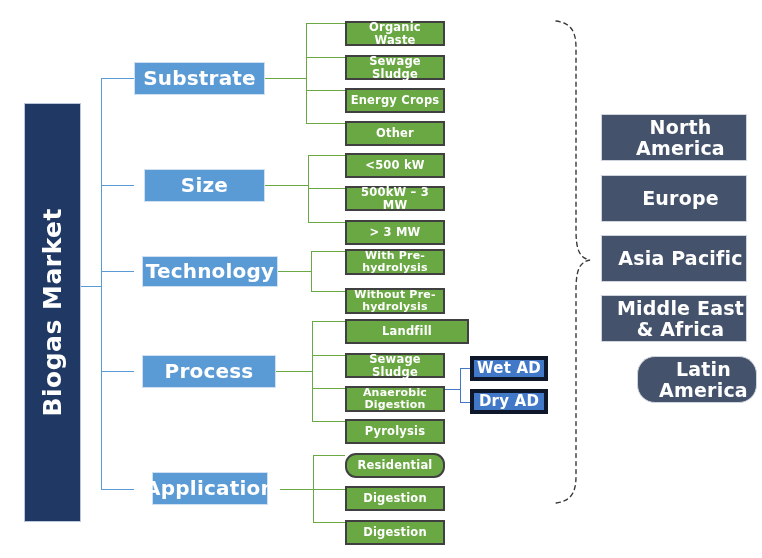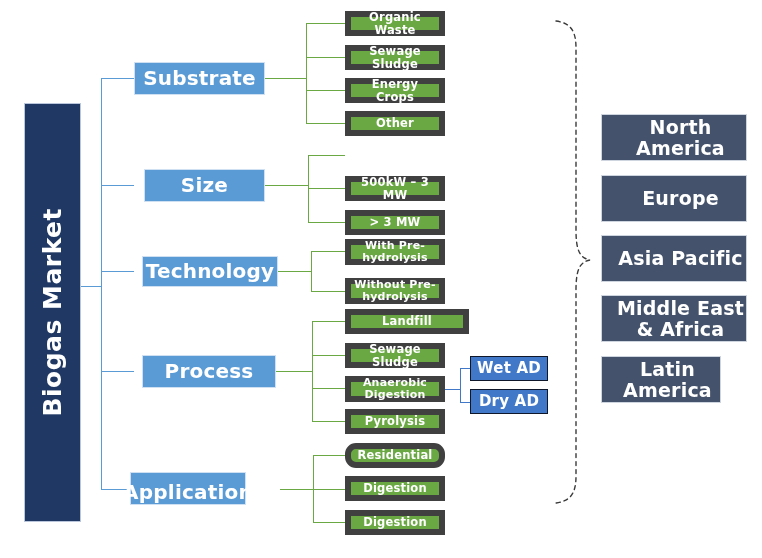--- a/index.html
+++ b/index.html
@@ -38,29 +38,30 @@
   
   .cat{
     background:#5b9bd5;
     border:1px solid #cfe0f2;
     font-size:20px;
   }
 
   
   .leaf{
     background:#6aa843;
-    border:6px solid #404040;
+    border:2px solid #404040;
     font-size:11.5px;
+    margin-top:10px;
   }
   .leaf.two{font-size:11px;}
 
   
   .ad{
     background:#4178c8;
-    border:1px solid #0f172a;
+    border:4px solid #0f172a;
     font-size:15px;
   }
 
   
   .region{
     background:#44526b;
     border:1px solid #cfd5de;
     font-size:19px;
     padding-left:13px;
   }
@@ -103,21 +104,21 @@
   </div>
 
   <div class="node cat" style="left:142px;top:256px;width:136px;height:31px;">
     <span>Technology</span>
   </div>
 
   <div class="node cat" style="left:142px;top:355px;width:134px;height:33px;">
     <span>Process</span>
   </div>
 
-  <div class="node cat" style="left:130px;top:472px;width:116px;height:33px;align-items:flex-end;">
+  <div class="node cat" style="left:152px;top:472px;width:116px;height:33px;">
     <span>Application</span>
   </div>
 
   <div class="conn h-green" style="left:265px;top:78px;width:41px;"></div>
   <div class="conn v-green" style="left:306px;top:23px;height:100px;"></div>
   <div class="conn h-green" style="left:306px;top:23px;width:39px;"></div>
   <div class="conn h-green" style="left:306px;top:57px;width:39px;"></div>
   <div class="conn h-green" style="left:306px;top:90px;width:39px;"></div>
   <div class="conn h-green" style="left:306px;top:123px;width:39px;"></div>
 
@@ -133,20 +134,23 @@
   <div class="node leaf" style="left:345px;top:111px;width:100px;height:25px;">
     <span>Other</span>
   </div>
 
   <div class="conn h-green" style="left:265px;top:185px;width:43px;"></div>
   <div class="conn v-green" style="left:308px;top:155px;height:67px;"></div>
   <div class="conn h-green" style="left:308px;top:155px;width:37px;"></div>
   <div class="conn h-green" style="left:308px;top:188px;width:37px;"></div>
   <div class="conn h-green" style="left:308px;top:222px;width:37px;"></div>
 
+  <div class="node leaf" style="left:345px;top:143px;width:100px;height:25px;">
+    <span>&lt;500 kW</span>
+  </div>
   <div class="node leaf" style="left:345px;top:176px;width:100px;height:25px;">
     <span>500kW – 3 MW</span>
   </div>
   <div class="node leaf" style="left:345px;top:210px;width:100px;height:25px;">
     <span>&gt; 3 MW</span>
   </div>
 
   <div class="conn h-green" style="left:278px;top:271px;width:33px;"></div>
   <div class="conn v-green" style="left:311px;top:251px;height:40px;"></div>
   <div class="conn h-green" style="left:311px;top:251px;width:34px;"></div>
@@ -221,17 +225,17 @@
   </div>
   <div class="node region" style="left:601px;top:175px;width:146px;height:47px;">
     <span>Europe</span>
   </div>
   <div class="node region" style="left:601px;top:235px;width:146px;height:47px;">
     <span>Asia Pacific</span>
   </div>
   <div class="node region" style="left:601px;top:295px;width:146px;height:47px;">
     <span>Middle East &amp; Africa</span>
   </div>
-  <div class="node region" style="left:601px;top:356px;width:120px;height:47px;">
+  <div class="node region" style="left:637px;top:356px;width:120px;height:47px;border-radius:18px;">
     <span>Latin America</span>
   </div>
 
 </div>
 
 </body></html>

